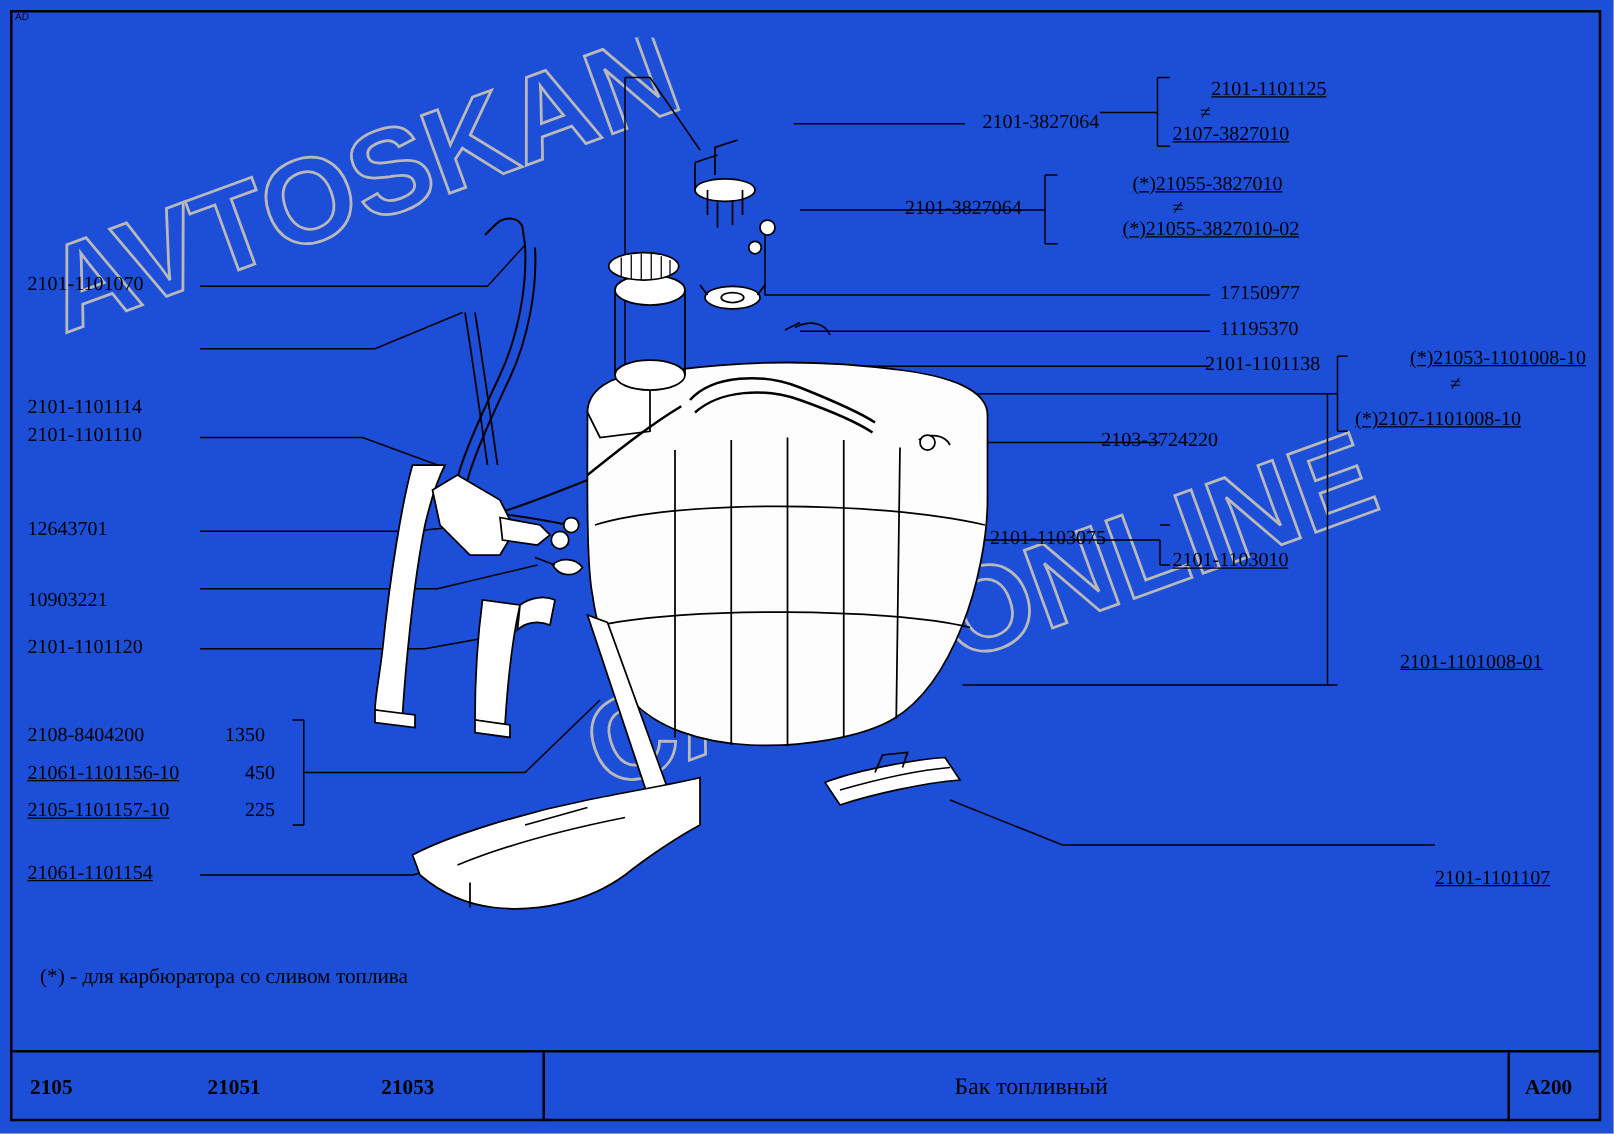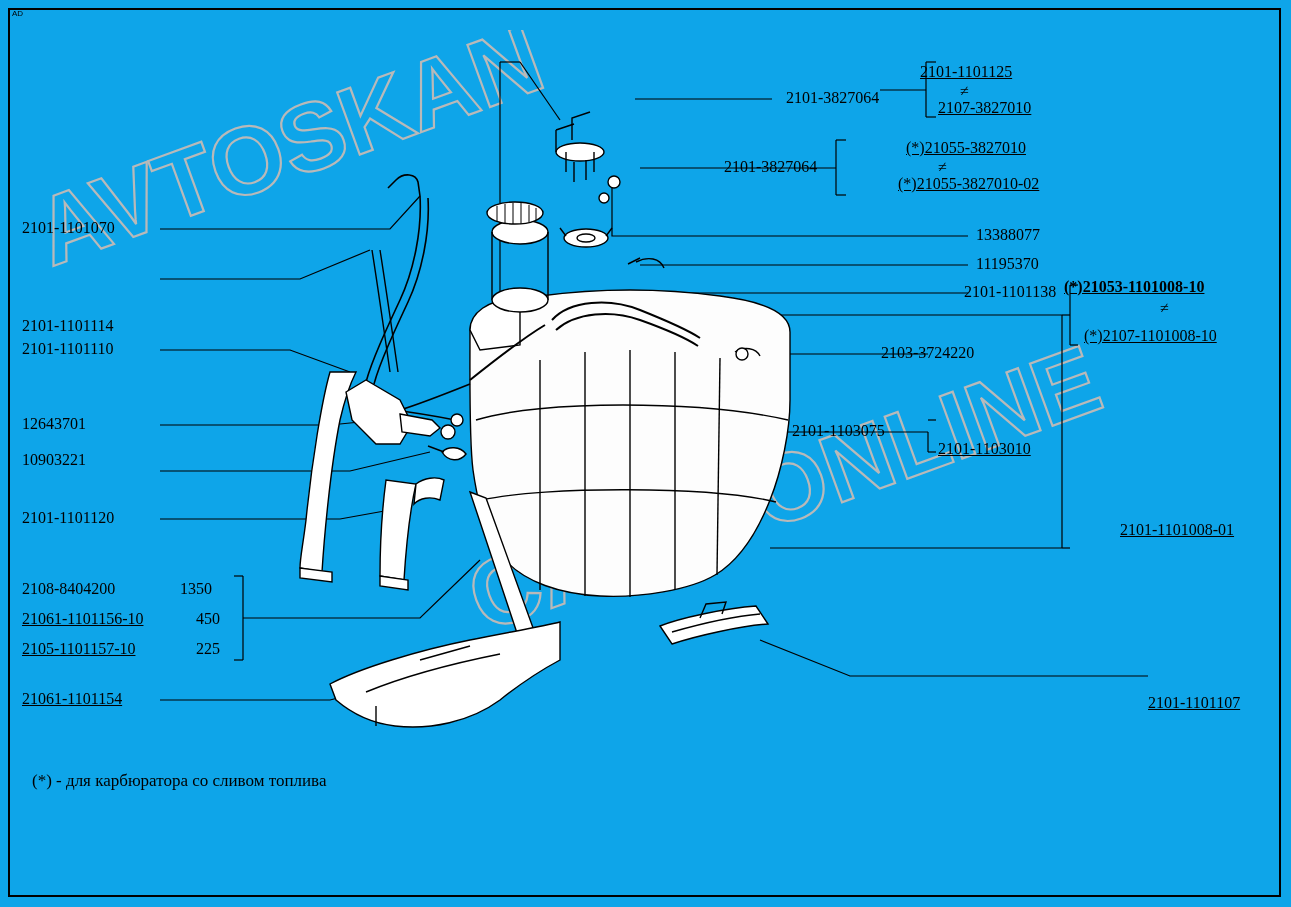--- a/index.html
+++ b/index.html
@@ -4,21 +4,21 @@
 <style>
   html, body {
     margin: 0;
     padding: 0;
     background: #ffffff;
   }
   #page {
     position: relative;
     width: 1291px;
     height: 907px;
-    background: #0ea5e9;
+    background: #1d4ed8;
     font-family: "Liberation Serif", serif;
     overflow: hidden;
   }
   .frame {
     position: absolute;
     left: 8px;
     top: 8px;
     width: 1273px;
     height: 889px;
     border: 2px solid #000;
@@ -275,51 +275,60 @@
       <path d="M660,626 C680,618 726,608 756,606 L768,624 C740,626 696,636 672,644 Z" fill="#fff"></path>
       <path d="M672,632 C700,624 736,616 760,614" fill="none"></path>
       <path d="M700,618 L706,604 L726,602 L722,614" fill="none"></path>
     </g>
   </svg>
 
   <div class="lbl" style="left:22px; top:219px;">2101-1101070</div>
   <div class="lbl" style="left:22px; top:269px;margin-top:48px;">2101-1101114</div>
   <div class="lbl" style="left:22px; top:340px;">2101-1101110</div>
   <div class="lbl" style="left:22px; top:415px;">12643701</div>
-  <div class="lbl" style="left:22px; top:451px;">10903221</div>
+  <div class="lbl" style="left:22px; top:472px;">10903221</div>
   <div class="lbl" style="left:22px; top:509px;">2101-1101120</div>
   <div class="lbl u" style="left:22px; top:690px;">21061-1101154</div>
 
   <div class="lbl" style="left:22px; top:580px;">2108-8404200</div>
   <div class="lbl" style="left:180px; top:580px;">1350</div>
   <div class="lbl u" style="left:22px; top:610px;">21061-1101156-10</div>
   <div class="lbl" style="left:196px; top:610px;">450</div>
   <div class="lbl u" style="left:22px; top:640px;">2105-1101157-10</div>
   <div class="lbl" style="left:196px; top:640px;">225</div>
 
   <div class="lbl" style="left:786px; top:89px;">2101-3827064</div>
   <div class="lbl" style="left:724px; top:158px;">2101-3827064</div>
-  <div class="lbl" style="left:976px; top:226px;">13388077</div>
+  <div class="lbl" style="left:976px; top:226px;">17150977</div>
   <div class="lbl" style="left:976px; top:255px;">11195370</div>
   <div class="lbl" style="left:940px; top:283px;margin-left:24px;">2101-1101138</div>
   <div class="lbl" style="left:881px; top:344px;">2103-3724220</div>
   <div class="lbl" style="left:792px; top:422px;">2101-1103075</div>
   <div class="lbl u" style="left:938px; top:440px;">2101-1103010</div>
   <div class="lbl u" style="left:1148px; top:666px;margin-top:28px;">2101-1101107</div>
 
-  <div class="lbl u" style="left:920px; top:63px;">2101-1101125</div>
+  <div class="lbl u" style="left:969px; top:63px;">2101-1101125</div>
   <div class="lbl" style="left:960px; top:82px;">≠</div>
   <div class="lbl u" style="left:938px; top:99px;">2107-3827010</div>
 
   <div class="lbl u" style="left:906px; top:139px;">(*)21055-3827010</div>
   <div class="lbl" style="left:938px; top:158px;">≠</div>
   <div class="lbl u" style="left:898px; top:175px;">(*)21055-3827010-02</div>
 
-  <div class="lbl u" style="left:1064px; top:278px;font-weight:bold;">(*)21053-1101008-10</div>
+  <div class="lbl u" style="left:1128px; top:278px;">(*)21053-1101008-10</div>
   <div class="lbl" style="left:1160px; top:299px;">≠</div>
   <div class="lbl u" style="left:1084px; top:327px;">(*)2107-1101008-10</div>
 
   <div class="lbl u" style="left:1120px; top:521px;">2101-1101008-01</div>
 
   <div class="note" style="left:32px; top:771px;">(*) - для карбюратора со сливом топлива</div>
 
+  <div class="footer">
+    <div class="footer-cell" style="left:14px;">2105</div>
+    <div class="footer-cell" style="left:156px;">21051</div>
+    <div class="footer-cell" style="left:295px;">21053</div>
+    <div class="vline" style="left:424px;"></div>
+    <div class="footer-title">Бак топливный</div>
+    <div class="vline" style="left:1196px;"></div>
+    <div class="footer-cell" style="left:1210px;">A200</div>
+  </div>
 
 </div>
 
 </body></html>

